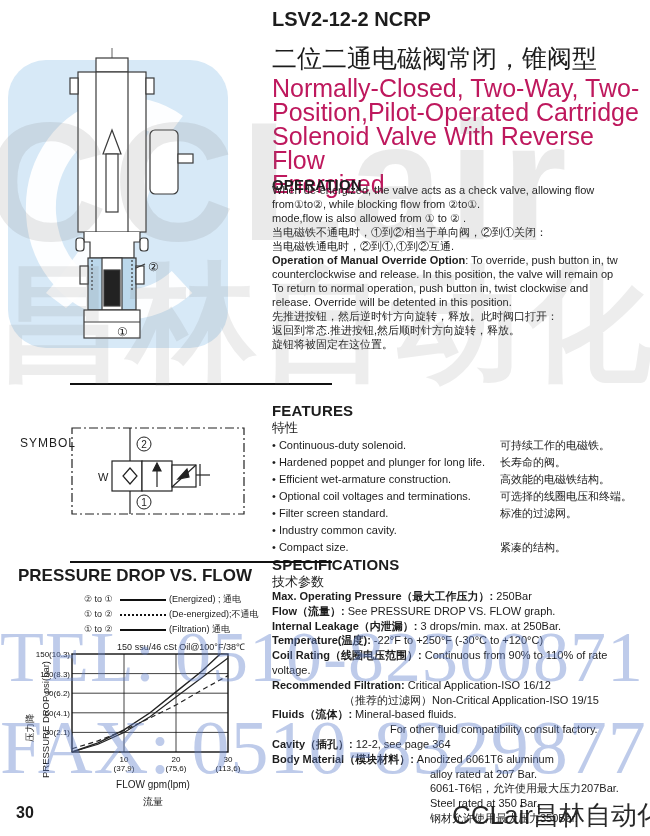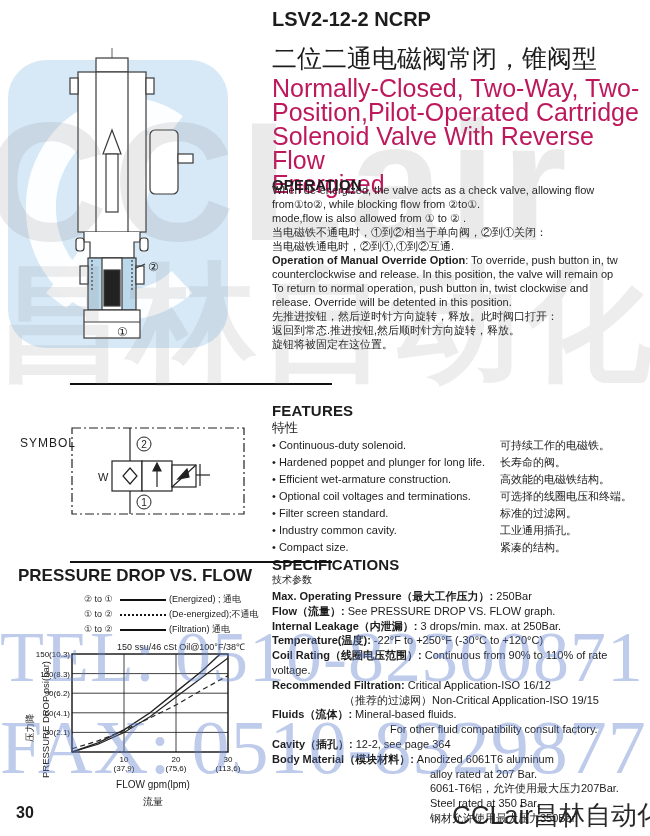--- a/index.html
+++ b/index.html
@@ -28,21 +28,21 @@
   .sec-head{font-size:15px;font-weight:bold;letter-spacing:0.2px;}
   #op-head{top:176px;}
   #op-body{top:183px;font-size:11px;line-height:14px;}
   #feat-head{top:402px;}
   #feat-zh{top:419px;font-size:13px;}
   #feat-list{top:437px;font-size:11px;line-height:17px;}
   .feat-row{display:flex;}
   .feat-en{flex:0 0 228px;}
   .feat-zh-cell{flex:1;}
   #spec-head{top:556px;}
-  #spec-zh{top:573px;font-size:10px;}
+  #spec-zh{top:573px;font-size:13px;}
   #spec-list{top:589px;font-size:11px;line-height:14.8px;}
   .ind1{padding-left:72px;}
   .ind2{padding-left:118px;}
   .ind3{padding-left:158px;}
   
   .divider{position:absolute;left:70px;width:262px;height:0;border-top:2px solid #111;z-index:3;}
   #divider-1{top:383px;}
   #divider-2{top:561px;}
   #symbol-head{position:absolute;left:20px;top:388px;font-size:12px;font-weight:500;
                letter-spacing:1px;z-index:3;margin-top:48px;}
@@ -149,21 +149,20 @@
     <div class="feat-row">
         <span class="feat-en">• <span>Optional coil voltages and terminations.</span></span>
         <span class="feat-zh-cell">可选择的线圈电压和终端。</span>
       </div>
     <div class="feat-row">
         <span class="feat-en">• <span>Filter screen standard.</span></span>
         <span class="feat-zh-cell">标准的过滤网。</span>
       </div>
     <div class="feat-row">
         <span class="feat-en">• <span>Industry common cavity.</span></span>
-        <span class="feat-zh-cell">工业通用插孔。</span>
       </div>
     <div class="feat-row">
         <span class="feat-en">• <span>Compact size.</span></span>
         <span class="feat-zh-cell">紧凑的结构。</span>
       </div>
   </div>
 
   <div class="rcol sec-head" id="spec-head">SPECIFICATIONS</div>
   <div class="rcol" id="spec-zh">技术参数</div>
   <div class="rcol" id="spec-list">

